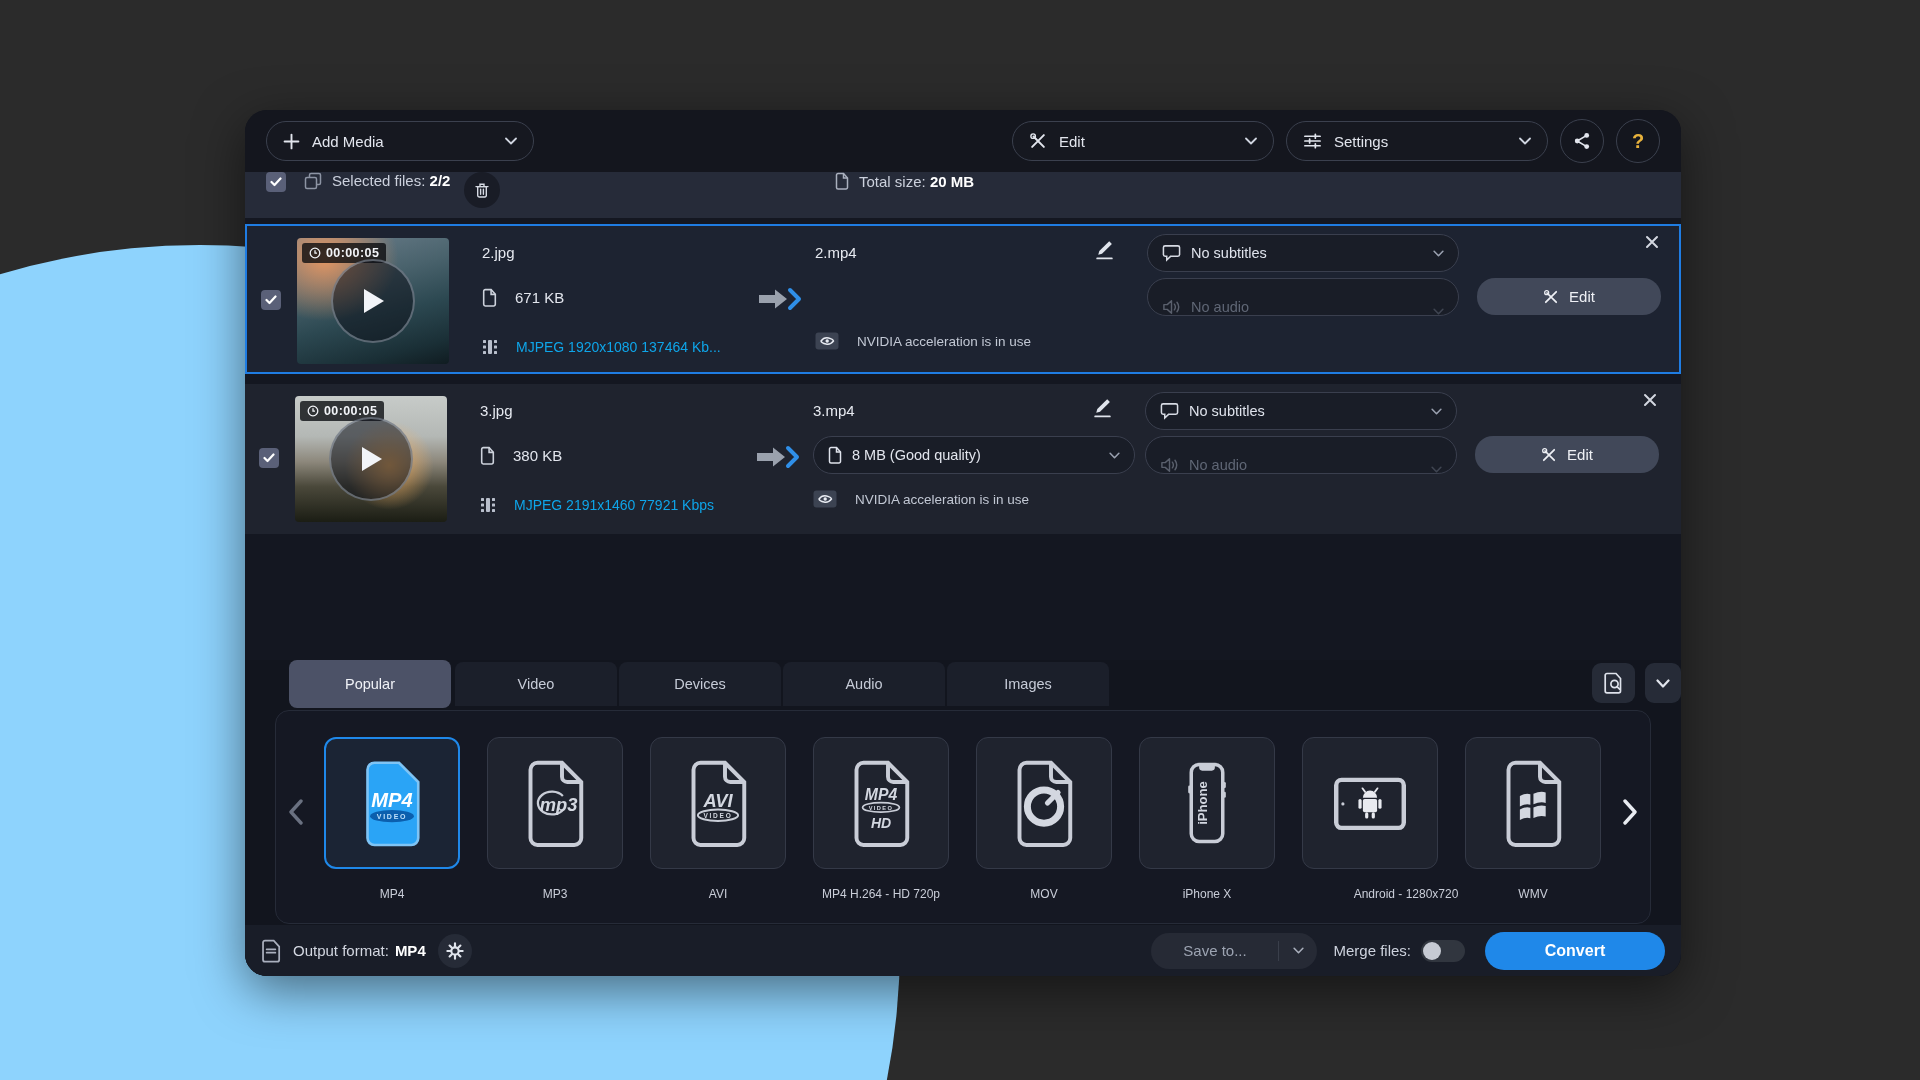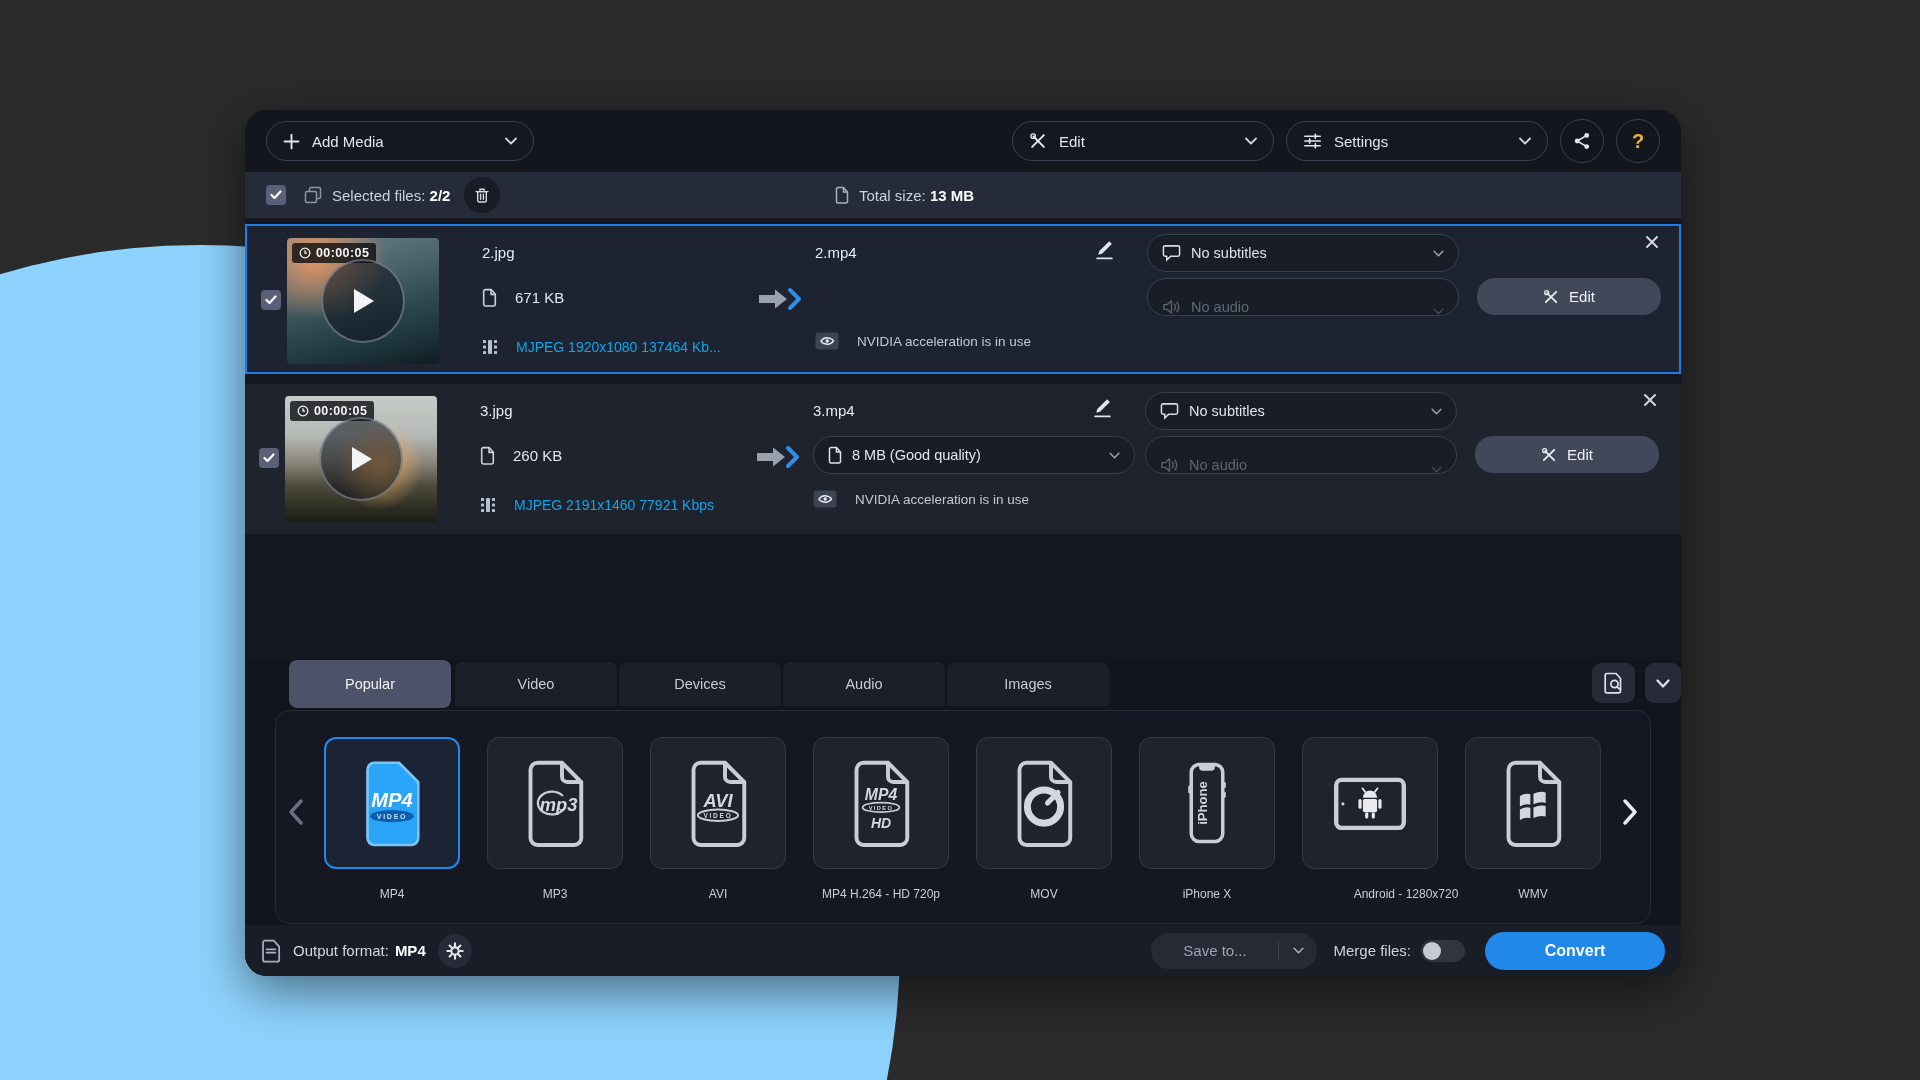--- a/index.html
+++ b/index.html
@@ -22,36 +22,36 @@
   .pill .chev { margin-left:auto; }
   .w-add { width:268px; }
   .w-edit { width:262px; }
   .toolbar .spacer { flex:1; }
   .circle-btn { width:44px; height:44px; border:1px solid #3b404e; border-radius:50%;
                 display:flex; align-items:center; justify-content:center; cursor:pointer; }
   .help-glyph { color:#e8b23c; font-weight:bold; font-size:20px; }
 
   
   .selbar { position:absolute; top:62px; left:0; right:0; height:46px; background:#262b39;
-            display:flex; align-items:center; padding:0 21px; }
+            display:flex; padding:0 21px; }
   .checkbox { width:20px; height:20px; border-radius:4px; background:#5a6078;
               display:flex; align-items:center; justify-content:center; cursor:pointer; flex:none; }
   .selbar .files-ic { margin-left:18px; }
   .selbar .sel-text { margin-left:10px; color:#ccd1dd; }
   .selbar b { color:#ffffff; }
   .trash-circle { width:36px; height:36px; border-radius:50%; background:#191c26; margin-left:14px;
                   display:flex; align-items:center; justify-content:center; cursor:pointer; }
   .total { position:absolute; left:590px; display:flex; align-items:center; gap:10px; color:#ccd1dd; }
 
   
   .file-area { position:absolute; top:108px; left:0; right:0; height:442px; background:#141721; }
   .frow { position:absolute; left:0; right:0; height:150px; background:#1f232e; }
   .frow.selected { background:#1d2331; border:2px solid #1f7ce2; }
   .row-check { position:absolute; left:14px; top:64px; }
-  .thumb { position:absolute; left:40px; top:12px; width:152px; height:126px; border-radius:4px;
+  .thumb { position:absolute; left:50px; top:12px; width:152px; height:126px; border-radius:4px;
            overflow:hidden; cursor:pointer;text-align:center; }
   .thumb.t1 { background:
       radial-gradient(ellipse at 18% 16%, rgba(235,152,97,.95), rgba(235,152,97,0) 42%),
       linear-gradient(165deg,#6c7f8c 0%,#49626c 35%,#2c4851 60%,#1a2f36 85%,#101c21 100%); }
   .thumb.t2 { background:
       radial-gradient(circle at 62% 55%, rgba(244,176,96,.9), rgba(244,176,96,0) 38%),
       linear-gradient(180deg,#c7cbc9 0%,#b4b8b5 32%,#8d887c 52%,#4a483a 72%,#1b1d14 100%); }
   .dur { position:absolute; left:5px; top:5px; background:rgba(8,10,14,.78); border-radius:3px;
          padding:3px 7px; display:flex; align-items:center; gap:5px;
          font-size:12.5px; font-weight:bold; color:#f2f4f8; letter-spacing:.4px; }
@@ -222,21 +222,21 @@
           </svg>
       </span>
     </div>
     <div class="total">
       <span>
         <svg width="14" height="18" viewBox="0 0 14 18">
             <path d="M3 1.5h5.5l4 4.5v9.5a1.5 1.5 0 0 1-1.5 1.5H3a1.5 1.5 0 0 1-1.5-1.5V3A1.5 1.5 0 0 1 3 1.5z" fill="none" stroke="#aab0be" stroke-width="1.5"></path>
             <path d="M8.5 1.5v4.5h4" fill="none" stroke="#aab0be" stroke-width="1.5"></path>
           </svg>
       </span>
-      <span><span>Total size:</span> <b>13 MB</b></span>
+      <span><span>Total size:</span> <b>20 MB</b></span>
     </div>
   </div>
 
   <div class="file-area">
 
     <div class="frow selected" style="top:6px;">
       <div class="row-check checkbox">
         <svg width="12" height="10" viewBox="0 0 12 10">
             <path d="M1.5 5 4.5 8 10.5 1.5" fill="none" stroke="#ffffff" stroke-width="2.2" stroke-linecap="round" stroke-linejoin="round"></path>
           </svg>
@@ -372,21 +372,21 @@
         </div>
       </div>
       <div class="src-name">3.jpg</div>
       <div class="iline src-size">
         <span>
             <svg width="15" height="19" viewBox="0 0 14 18">
               <path d="M3 1.5h5.5l4 4.5v9.5a1.5 1.5 0 0 1-1.5 1.5H3a1.5 1.5 0 0 1-1.5-1.5V3A1.5 1.5 0 0 1 3 1.5z" fill="none" stroke="#cdd2dc" stroke-width="1.5"></path>
               <path d="M8.5 1.5v4.5h4" fill="none" stroke="#cdd2dc" stroke-width="1.5"></path>
             </svg>
           </span>
-        <span>260 KB</span>
+        <span>380 KB</span>
       </div>
       <div class="iline src-info">
         <span>
             <svg width="16" height="16" viewBox="0 0 16 16">
               <g fill="#b9bfcc">
                 <rect x="1" y="1" width="3" height="3" rx=".6"></rect>
                 <rect x="1" y="6.5" width="3" height="3" rx=".6"></rect>
                 <rect x="1" y="12" width="3" height="3" rx=".6"></rect>
                 <rect x="6" y="1" width="4" height="14" rx="1"></rect>
                 <rect x="12" y="1" width="3" height="3" rx=".6"></rect>

